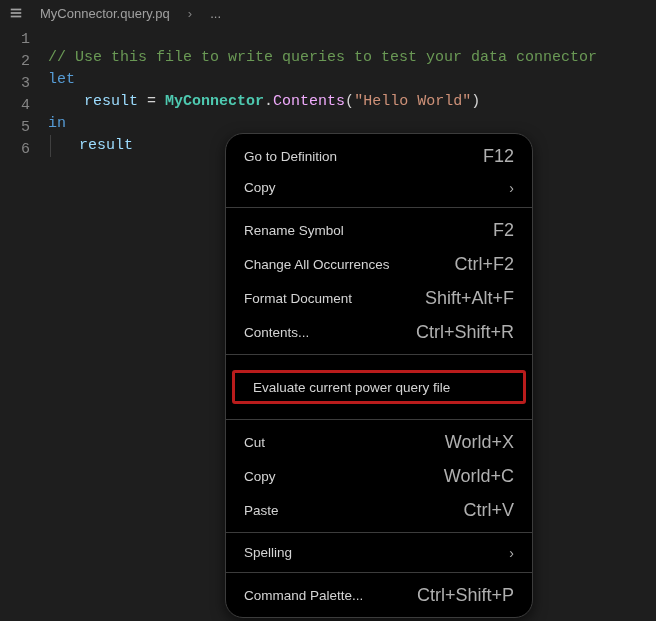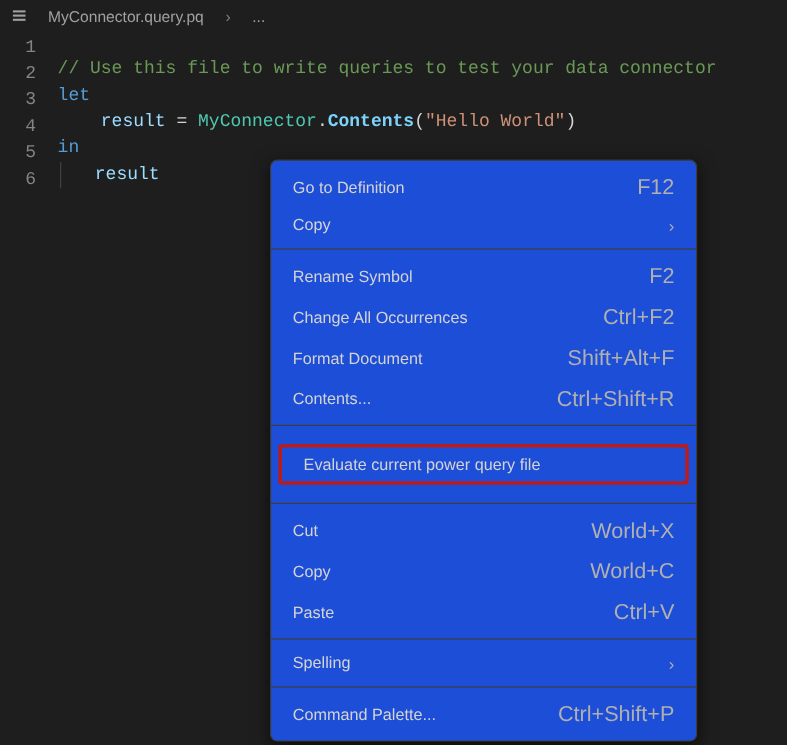--- a/index.html
+++ b/index.html
@@ -38,41 +38,41 @@
       color: #858585;
       padding-right: 18px;
       user-select: none;
     }
     .gutter div { height: 22px; }
     .code { flex: 1; margin-top: 18px; }
     .code .line { height: 22px; white-space: pre; }
     .tok-comment { color: #6a9955; }
     .tok-keyword { color: #569cd6; }
     .tok-ident { color: #9cdcfe; }
-    .tok-func { color: #7dd3fc; font-weight: bold; }
+    .tok-func { color: #f0abfc; }
     .tok-string { color: #ce9178; }
     .tok-punct { color: #d4d4d4; }
-    .tok-type { color: #4ec9b0; }
+    .tok-type { color: #4ec9b0; font-weight: bold; }
     .indent-guide {
       display: inline-block;
       border-left: 1px solid #404040;
       height: 22px;
       vertical-align: top;
       margin-left: 2px;
       padding-left: 28px;
     }
     .cursor-line { background: #2a2a2a0a; }
     .context-menu {
       position: absolute;
       left: 225px;
       top: 133px;
-      width: 356px;
-      background: #1d4ed8;
+      width: 308px;
+      background: #000000;
       border: 1px solid #3c3c3c;
-      border-radius: 6px;
+      border-radius: 18px;
       box-shadow: 0 4px 14px rgba(0,0,0,0.6);
       padding: 5px 0;
     }
     .menu-item {
       display: flex;
       justify-content: space-between;
       align-items: center;
       padding: 6.5px 18px;
       color: #d4d4d4;
       font-size: 13.5px;

